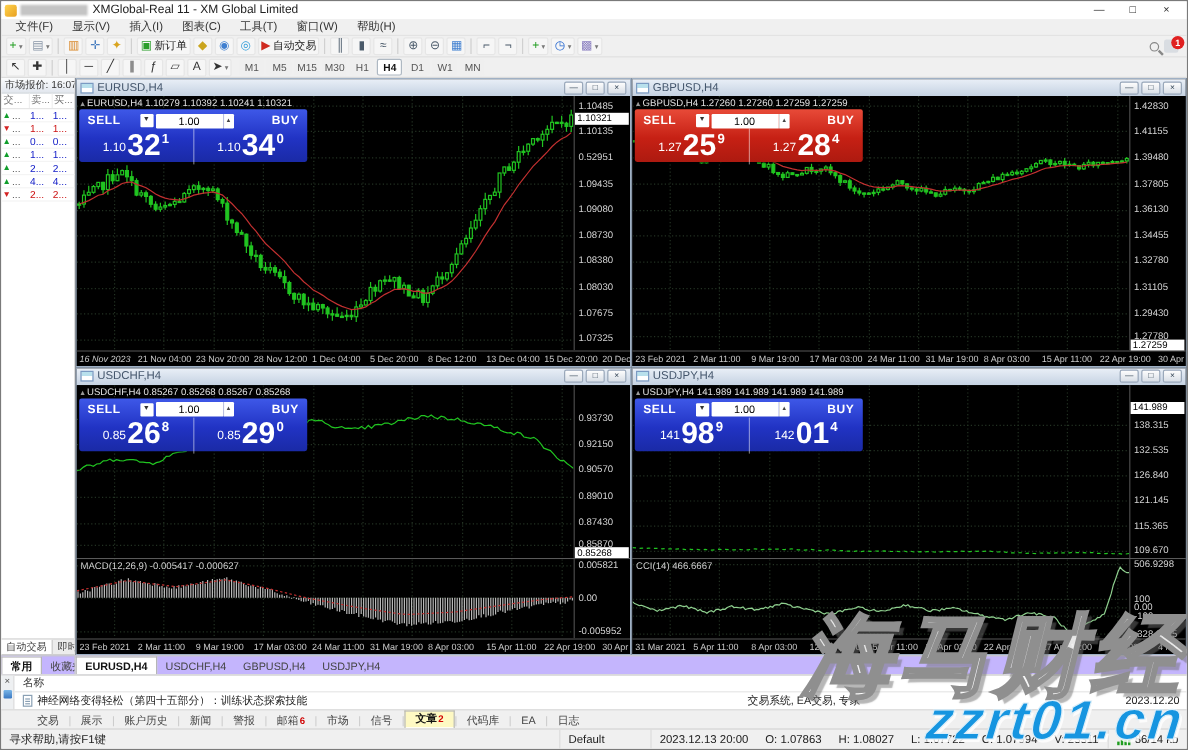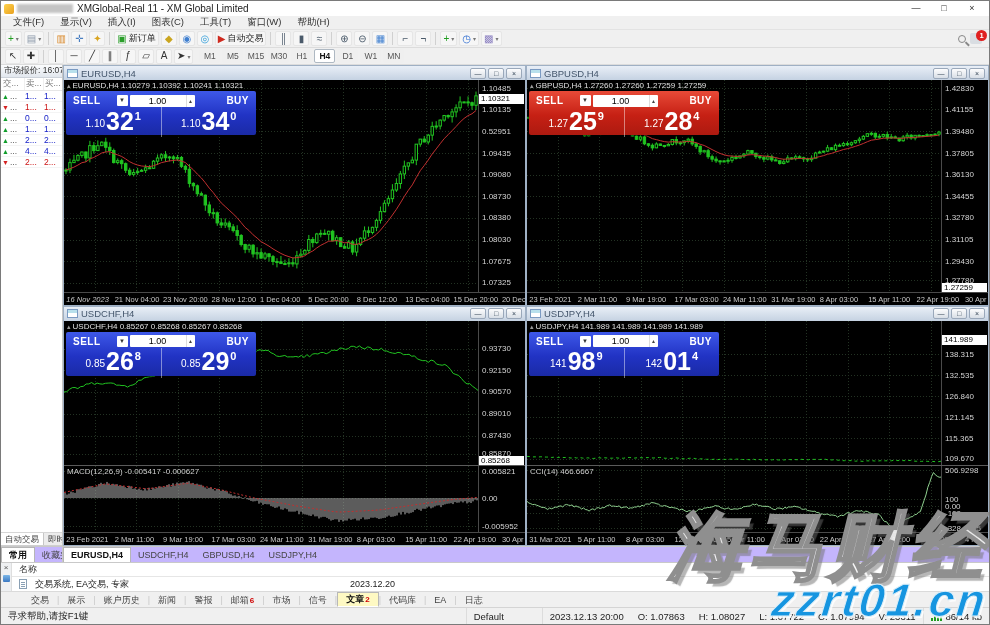--- a/index.html
+++ b/index.html
@@ -1439,20 +1439,21 @@
       <span class="x">×</span>
       <span class="qicon"></span>
     </div>
     <div class="term-table">
       <div class="term-head">
         <span class="th-name">名称</span>
         <span class="th-date"></span>
       </div>
       <div class="term-row">
         <span class="doc-ico"></span>
+        <span class="tr-name">神经网络变得轻松（第四十五部分）：训练状态探索技能</span>
         <span class="tr-cat">交易系统, EA交易, 专家</span>
         <span class="tr-date">2023.12.20</span>
       </div>
     </div>
   </div>
 
   <div class="terminal-tabs" id="terminal-tabs">
       <span class="ttab">交易</span>
       <span class="tpipe">|</span>
       <span class="ttab">展示</span>

